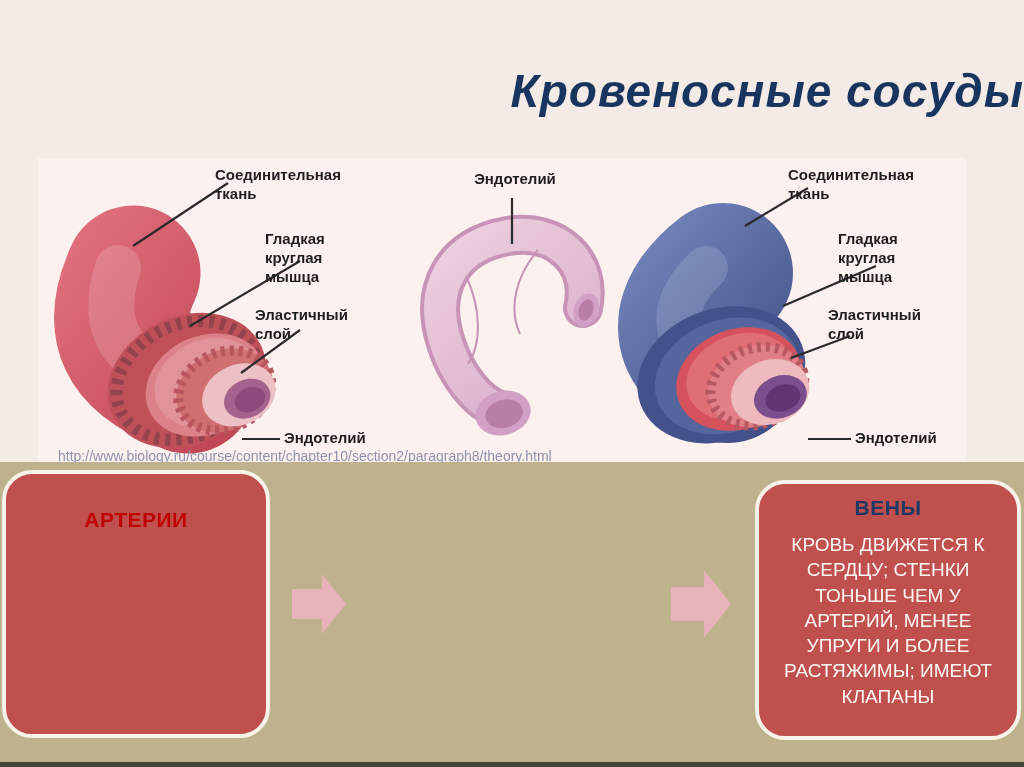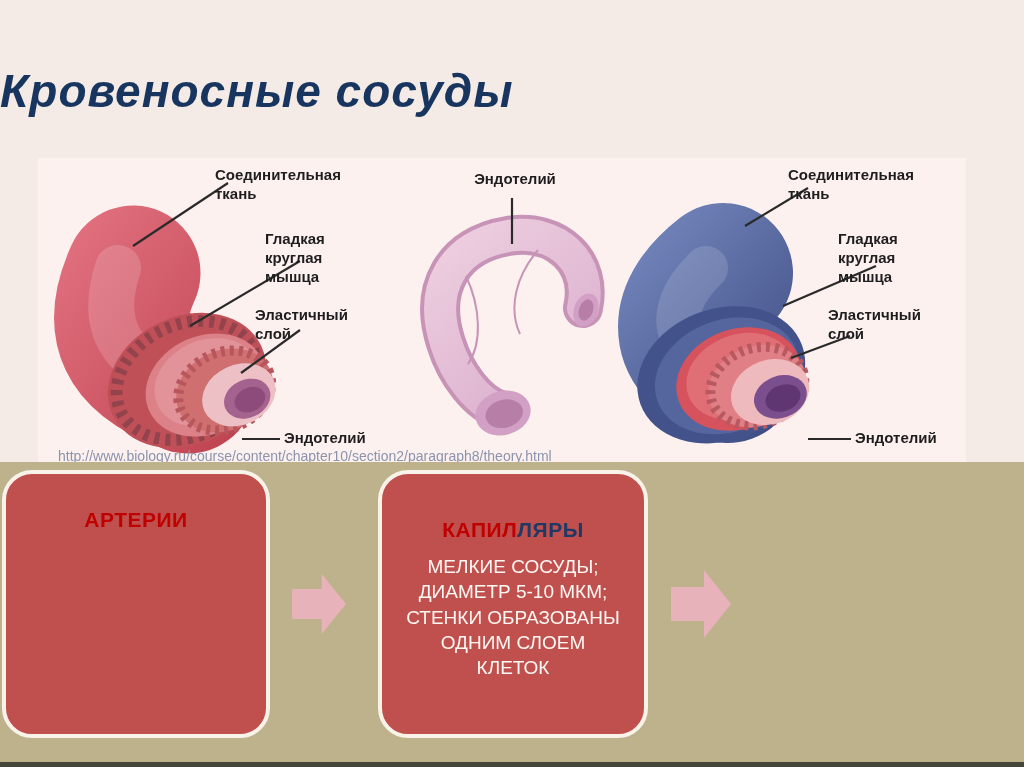--- a/index.html
+++ b/index.html
@@ -6,21 +6,21 @@
     --slide-bg:#f4ebe6; --fig-bg:#fdf1ef; --band-bg:#bdb28b; --strip:#45453a;
     --card-bg:#c0504d; --card-border:#f8f2e9; --body-text:#fdf8f4;
     --title-color:#17355e; --artery-red:#c00000; --navy:#1f3864;
     --arrow-pink:#e8b2bb; --label-color:#1e1e1e; --url-color:#8b93ad;
   }
   *{margin:0;padding:0;box-sizing:border-box}
   html,body{width:1024px;height:767px;overflow:hidden}
   body{font-family:"Liberation Sans","DejaVu Sans",sans-serif;background:var(--slide-bg)}
   .slide{position:relative;width:1024px;height:767px;background:var(--slide-bg)}
 
-  .page-title{position:absolute;left:0;right:0;top:64px;text-align:left;
+  .page-title{position:absolute;left:0;right:0;top:64px;text-align:right;
     font-size:46px;font-weight:bold;font-style:italic;color:var(--title-color);letter-spacing:1px}
 
   .figure{position:absolute;left:38px;top:158px;width:928px;height:304px;background:var(--fig-bg)}
   .figure svg{position:absolute;left:0;top:0}
   .lbl{position:absolute;color:var(--label-color);font-weight:bold;font-size:15px;
     line-height:1.25;white-space:pre-line}
   .lbl.r{text-align:left}
   .lbl-conn-l{right:591px;top:8px;width:160px}
   .lbl-musc-l{right:591px;top:72px;width:110px}
   .lbl-elas-l{right:591px;top:148px;width:120px}
@@ -157,25 +157,27 @@
 
   <div class="band"></div>
   <div class="strip"></div>
 
   <div class="card card-1">
     <div class="card-title">АРТЕРИИ</div>
   </div>
 
   <div class="flow-arrow arrow-1"></div>
 
-  <div class="card card-2">
-    <div class="card-title"><span>КАПИЛ</span><span class="t-navy">ЛЯРЫ</span></div>
-    <div class="card-body">МЕЛКИЕ СОСУДЫ;
-ДИАМЕТР 5-10 МКМ;
-СТЕНКИ ОБРАЗОВАНЫ
-ОДНИМ СЛОЕМ
-КЛЕТОК</div>
-  </div>
 
   <div class="flow-arrow arrow-2"></div>
 
+  <div class="card card-3">
+    <div class="card-title">ВЕНЫ</div>
+    <div class="card-body">КРОВЬ ДВИЖЕТСЯ К
+СЕРДЦУ; СТЕНКИ
+ТОНЬШЕ ЧЕМ У
+АРТЕРИЙ, МЕНЕЕ
+УПРУГИ И БОЛЕЕ
+РАСТЯЖИМЫ; ИМЕЮТ
+КЛАПАНЫ</div>
+  </div>
 
 </div>
 
 </body></html>

